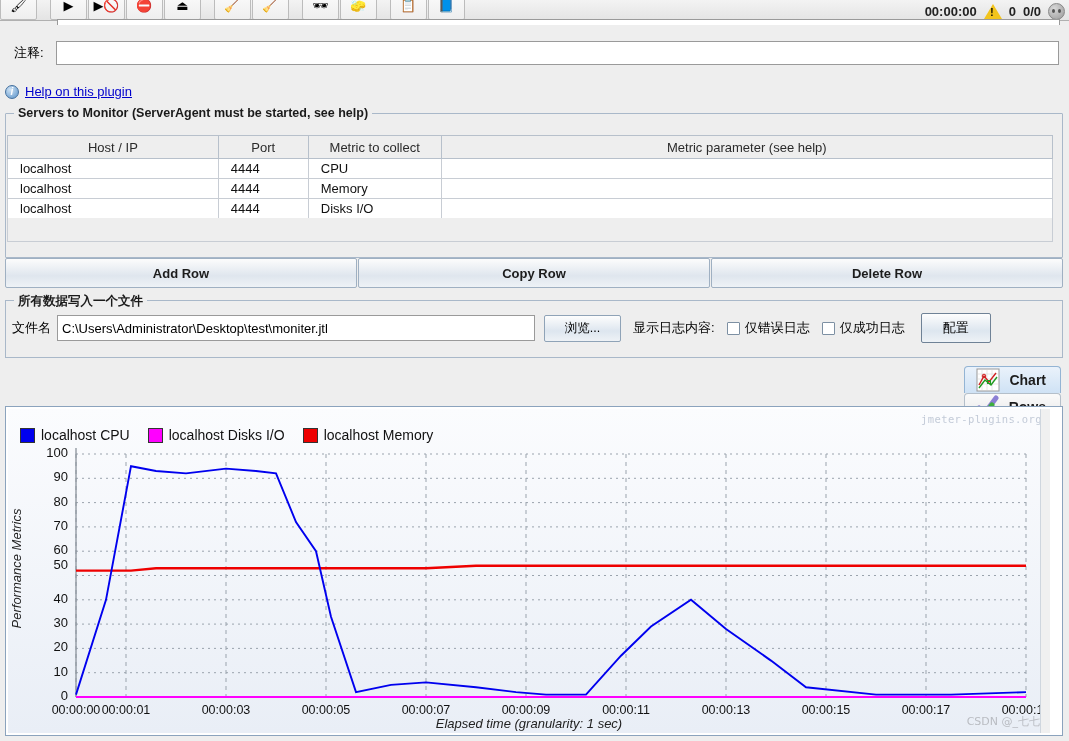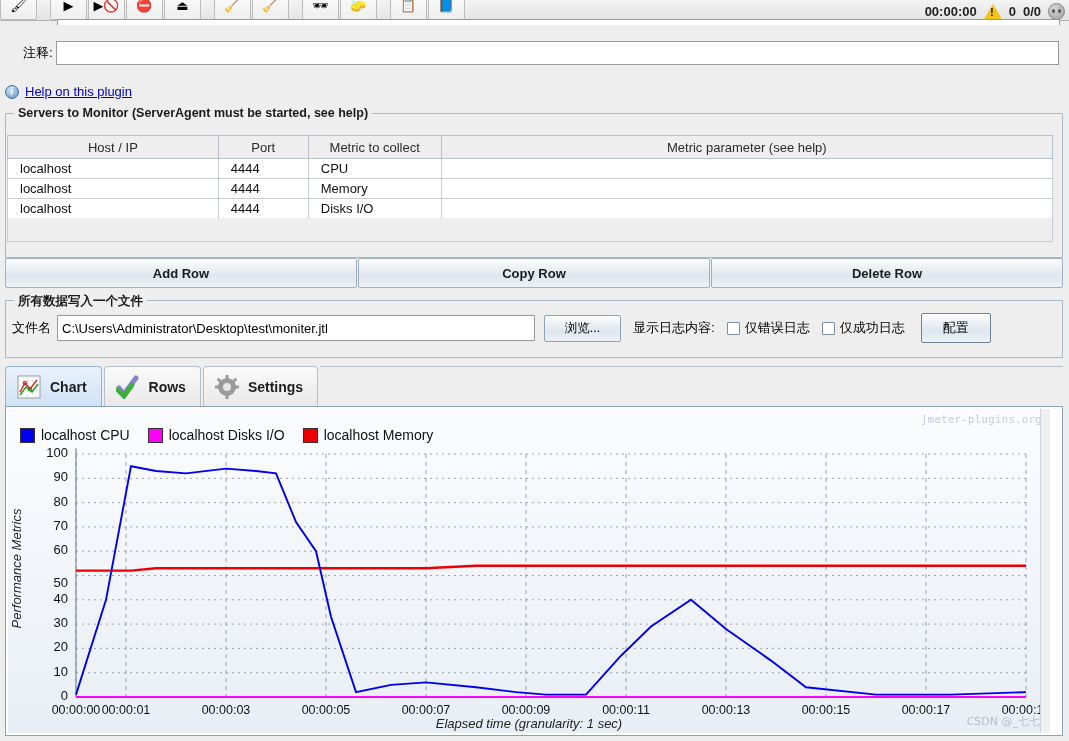--- a/index.html
+++ b/index.html
@@ -41,21 +41,21 @@
   .warn-tri::after{content:"!";position:absolute;left:-2.5px;top:3px;font-size:10px;color:#000;font-weight:bold;}
   .gray-circ{width:17px;height:17px;border-radius:50%;background:radial-gradient(circle at 35% 30%,#d8d8d8,#9a9a9a);border:1px solid #888;position:relative;}
   .gray-circ::before,.gray-circ::after{content:"";position:absolute;top:5px;width:3px;height:4px;border-radius:50%;background:#555;}
   .gray-circ::before{left:3px;} .gray-circ::after{right:3px;}
 
   
   .comment-row {
     position:absolute; top:38px; left:0; width:1069px; height:30px;
     display:flex; align-items:center;
   }
-  .comment-label { width:56px; padding-left:23px; font-size:13px; }
+  .comment-label { width:56px; padding-left:14px; font-size:13px; }
   .comment-input {
     width:1003px; height:24px;
     border:1px solid #9a9a9a; background:#fff;
     font-family:"Liberation Sans", sans-serif; font-size:12px;
     padding:2px 4px;
   }
   .above-stub{
     position:absolute; top:19px; left:57px; width:1003px; height:6px;
     border-top:1px solid #9a9a9a; border-left:1px solid #9a9a9a; border-right:1px solid #9a9a9a;
     background:#fff; overflow:hidden;
@@ -131,21 +131,21 @@
   }
   .chk-text{font-size:13px;}
   .config-btn {
     margin-left:16px; width:70px; height:30px;
     background:linear-gradient(#fdfdfd,#dde6ef 60%,#eef2f6);
     border:1px solid #6f8296; border-radius:2px;
     font-size:13px; cursor:pointer;
   }
 
   
-  .tabs { position:absolute; top:366px; left:5px; width:1058px; height:40px; display:flex; align-items:flex-start; }
+  .tabs { position:absolute; top:366px; left:5px; width:1058px; height:40px; display:flex; align-items:flex-end;flex-direction:column; }
   .tab {
     height:40px; display:flex; align-items:center; gap:8px;
     padding:0 14px 0 10px; font-size:14px; font-weight:bold; color:#1c1c1c;
     border:1px solid #b4bfca; border-bottom:none;
     border-radius:4px 4px 0 0; margin-right:2px;
     background:linear-gradient(#fafafa,#e8e8e8); cursor:pointer;
   }
   .tab.active { background:linear-gradient(#eaf2fb,#cfe2f5); border-color:#93b4d4; }
   .tab-icon { width:26px; height:26px; display:flex; align-items:center; justify-content:center; }
   .tabs-fill { flex:1; border-bottom:1px solid #b4bfca; height:1px; }
@@ -383,21 +383,21 @@
     <div class="ylabel">Performance Metrics</div>
     <div class="xlabel">Elapsed time (granularity: 1 sec)</div>
     <div class="csdn">CSDN @_七七</div>
 
     <div id="ytick-host">
         <div class="yt" style="left: 30px; top: 279px;">0</div>
         <div class="yt" style="left: 30px; top: 254.7px;">10</div>
         <div class="yt" style="left: 30px; top: 230.4px;">20</div>
         <div class="yt" style="left: 30px; top: 206.1px;">30</div>
         <div class="yt" style="left: 30px; top: 181.8px;">40</div>
-        <div class="yt" style="left: 30px; top: 166px;">50</div>
+        <div class="yt" style="left: 30px; top: 148px;">50</div>
         <div class="yt" style="left: 30px; top: 133.2px;">60</div>
         <div class="yt" style="left: 30px; top: 108.9px;">70</div>
         <div class="yt" style="left: 30px; top: 84.6px;">80</div>
         <div class="yt" style="left: 30px; top: 60.3px;">90</div>
         <div class="yt" style="left: 30px; top: 36px;">100</div>
       </div>
     <div id="xtick-host">
         <div class="xt" style="width: 80px; left: 28px; top: 294px;">00:00:00</div>
         <div class="xt" style="width: 80px; left: 78px; top: 294px;">00:00:01</div>
         <div class="xt" style="width: 80px; left: 178px; top: 294px;">00:00:03</div>

